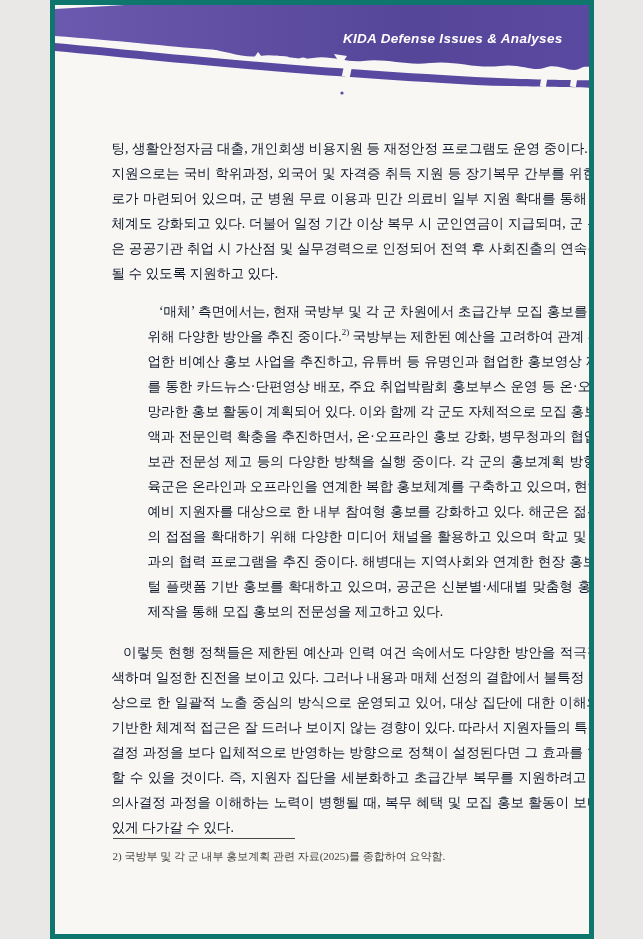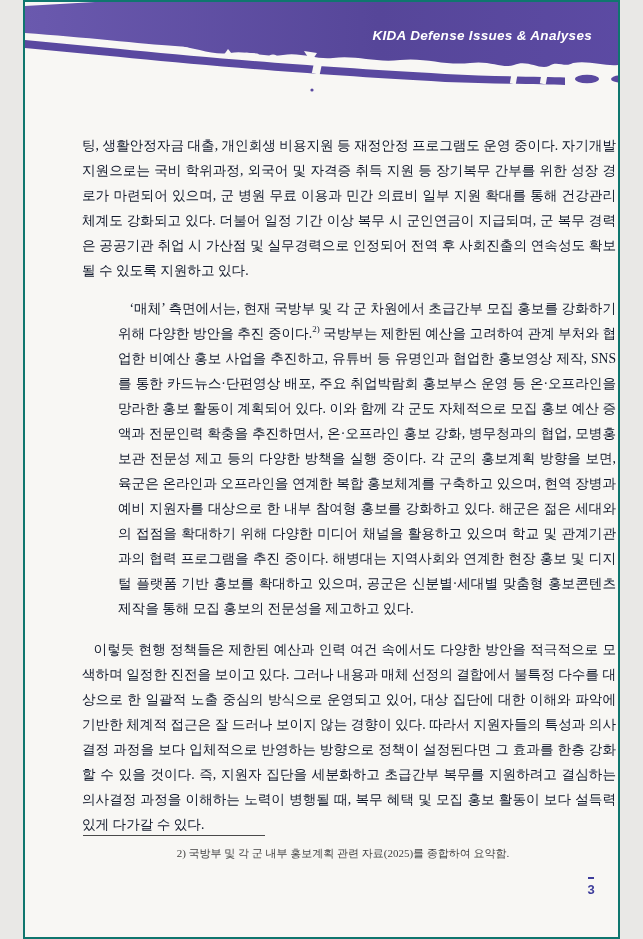--- a/index.html
+++ b/index.html
@@ -2,25 +2,25 @@
 <html><head>
 <meta charset="utf-8">
 <style>
   html,body{margin:0;padding:0;}
   body{
     background:#e9e8e6;
     font-family:"Liberation Serif","DejaVu Serif",serif;
   }
   .page{
     position:relative;
-    width:597px;height:939px;
+    width:544px;height:939px;
     margin:0 auto;
     background:#f8f7f4;
     overflow:hidden;
-    border:2px solid #0f766e;
+    border:5px solid #0f766e;
     box-sizing:border-box;
   }
   
   .header-art{
     position:absolute;top:0;left:0;width:643px;height:100px;
   }
   .journal-title{
     position:absolute;top:26px;right:26px;
     color:#ffffff;
     font-family:"Liberation Sans","DejaVu Sans",sans-serif;
@@ -41,21 +41,21 @@
     font-size:9px;vertical-align:super;line-height:0;
   }
   
   .footnote-separator{
     position:absolute;top:833px;left:58px;width:182px;height:1px;
     background:#4a4a4a;
   }
   .footnote{
     position:absolute;top:843px;left:58px;width:520px;
     color:#3f3f3f;font-size:11px;line-height:17px;
-    text-align:center;
+    text-align:left;
   }
   
   .page-number-block{
     position:absolute;top:875px;left:556px;width:20px;
     text-align:center;color:#3d3c9b;
   }
   .page-number-dash{
     width:6px;height:2px;background:#3d3c9b;
     margin:0 auto 3px auto;
   }

